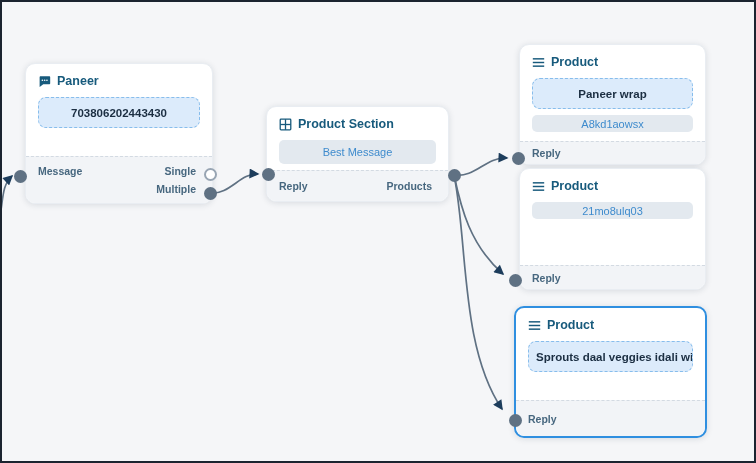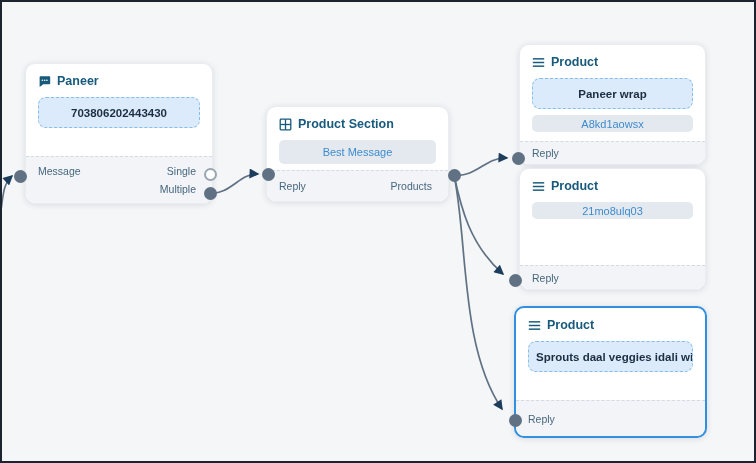--- a/index.html
+++ b/index.html
@@ -59,21 +59,21 @@
   .node-footer {
     background: #f2f4f7;
     border-top: 1px dashed #d3dae2;
     border-radius: 0 0 9px 9px;
     padding: 0 16px 0 12px;
     display: flex; flex-direction: column; justify-content: center;
   }
   .footer-row {
     display: flex; justify-content: space-between; align-items: center;
     height: 18px;
-    font-size: 10.5px; color: #47677f;
+    font-size: 10.5px; color: #47677f; font-weight: bold;
   }
   .footer-row .spacer { flex: 1; }
   .port-label { color: #47677f; }
 
   
   .n-catalog  { left: 23px;  top: 61px;  width: 188px; height: 141px; }
   .n-catalog  .node-footer { height: 47px; }
   .n-section  { left: 264px; top: 104px;  width: 183px; height: 96px; }
   .n-section  .node-footer { height: 31px; }
   .n-section  .field-gray { height: 24px; margin-top: 2px; }

